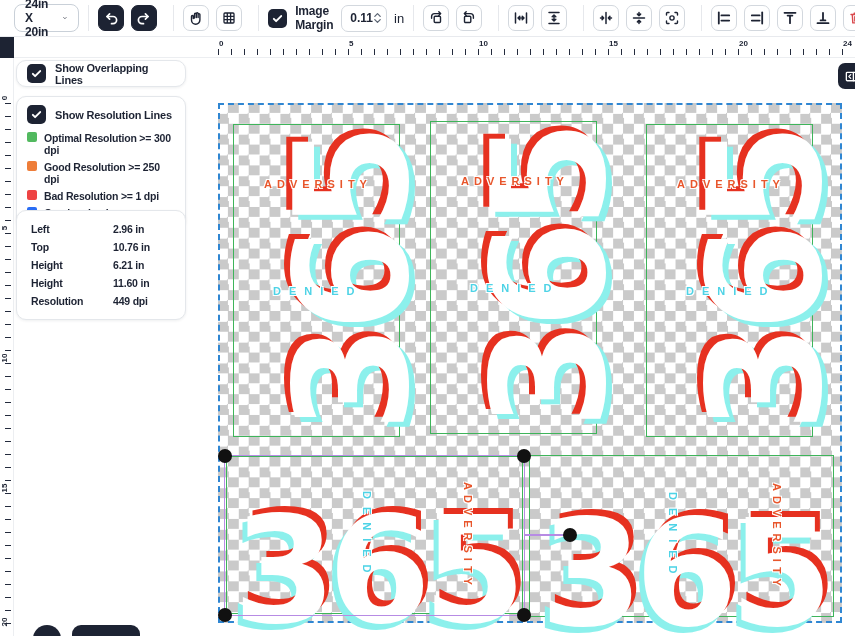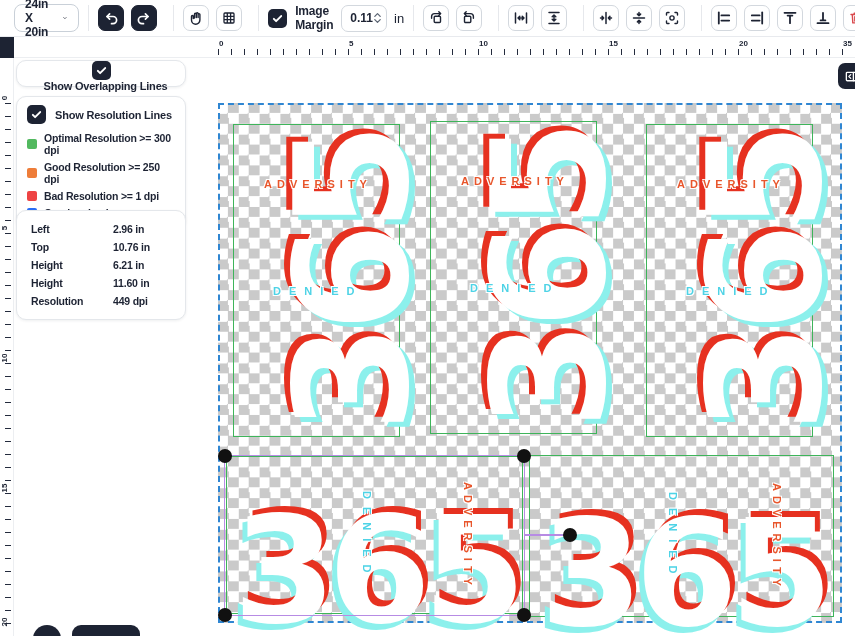--- a/index.html
+++ b/index.html
@@ -37,27 +37,27 @@
   .hlabel { position:absolute; top:2px; font-size:8px; font-weight:700; color:#1d2333; }
   #vruler { position:absolute; left:0; top:58px; width:14px; height:578px; background:#fff;
     border-right:1px solid #eceef1; }
   #vruler .ticks { position:absolute; top:45px; height:533px; right:2px; width:6px;
     background:repeating-linear-gradient(to bottom,#242b3d 0 1px,transparent 1px 13px); }
   .vlabel { position:absolute; left:-2px; width:12px; height:8px; font-size:8px; font-weight:700;
     text-align:center; transform:rotate(-90deg); }
 
   
   .card { position:absolute; left:16px; width:170px; background:#fff; border:1px solid #e4e7eb;
-    border-radius:10px; box-shadow:0 1px 3px rgba(20,25,40,.07); z-index:30;flex-direction:column; }
+    border-radius:10px; box-shadow:0 1px 3px rgba(20,25,40,.07); z-index:30; }
   #card-overlap { top:60px; height:27px; display:flex; align-items:center; padding:0 10px; }
   #card-res { top:96px; padding:8px 10px 9px 10px; }
   .card-head { display:flex; align-items:center; }
   .card-label { font-size:11px; font-weight:700; letter-spacing:-.2px; margin-left:9px; }
   .legend { margin-top:8px; }
-  .legend-row { display:flex; align-items:center; margin-top:5px; }
+  .legend-row { display:flex; margin-top:5px; }
   .swatch { width:10px; height:10px; border-radius:2px; margin-right:7px; flex:0 0 auto; }
   .legend-text { font-size:10.5px; font-weight:700; letter-spacing:-.2px; }
   #card-props { top:210px; padding:9px 0 9px 14px; }
   .prop-row { display:flex; font-size:10.5px; font-weight:700; letter-spacing:-.2px; height:18px;
     align-items:center; }
   .prop-label { width:82px; }
 
   
   #stage { position:absolute; left:14px; top:58px; width:841px; height:578px; background:#fff; }
   #canvas { position:absolute; left:204px; top:45px; width:624px; height:520px;
@@ -236,21 +236,21 @@
 </div>
 
 <div id="corner"></div>
 <div id="hruler">
   <div class="ticks"></div>
   <span class="hlabel" style="left:205px">0</span>
   <span class="hlabel" style="left:335px">5</span>
   <span class="hlabel" style="left:465px">10</span>
   <span class="hlabel" style="left:595px">15</span>
   <span class="hlabel" style="left:725px">20</span>
-  <span class="hlabel" style="left:829px">35</span>
+  <span class="hlabel" style="left:829px">24</span>
 </div>
 <div id="vruler">
   <div class="ticks"></div>
   <span class="vlabel" style="top:36px">0</span>
   <span class="vlabel" style="top:166px">5</span>
   <span class="vlabel" style="top:296px">10</span>
   <span class="vlabel" style="top:426px">15</span>
   <span class="vlabel" style="top:560px">20</span>
 </div>
 

